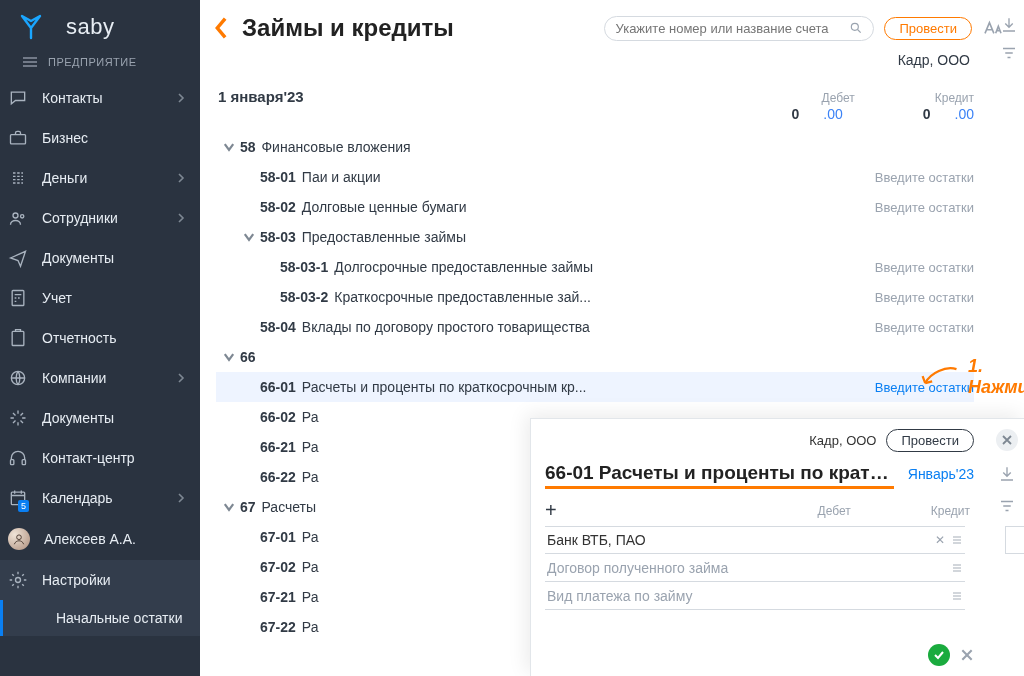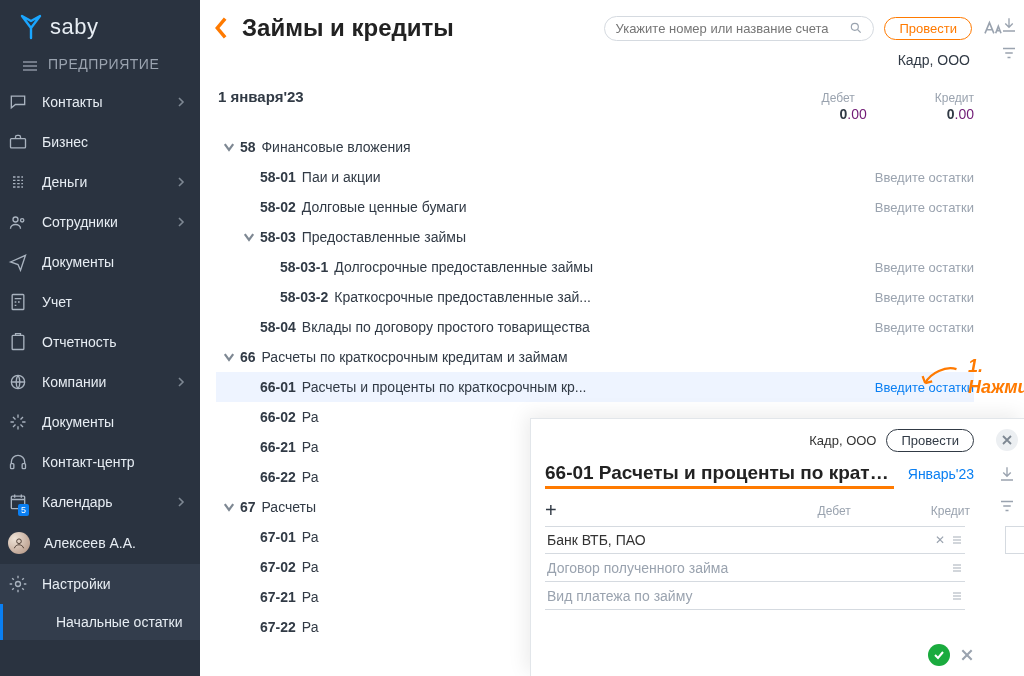--- a/index.html
+++ b/index.html
@@ -1,24 +1,24 @@
 <!DOCTYPE html>
 <html><head>
 <meta charset="utf-8">
 <style>
 * { box-sizing: border-box; margin: 0; padding: 0; font-family: -apple-system, BlinkMacSystemFont, "Segoe UI", Arial, sans-serif; }
 html, body { height: 100%; overflow: hidden; }
 body { display: flex; width: 1024px; height: 676px; background: #fff; color: #333; font-size: 14px; }
 
 
 .sidebar { width: 200px; background: #2a3340; color: #cdd5df; display: flex; flex-direction: column; font-size: 14px; }
-.logo-row { display: flex; align-items: center; gap: 8px; padding: 14px 16px 10px 20px; }
+.logo-row { display: flex; align-items: center; gap: 24px; padding: 14px 16px 10px 20px; }
 .logo-row svg { flex: 0 0 auto; }
 .logo-row .brand { font-size: 22px; font-weight: 500; color: #e7edf3; letter-spacing: .5px; }
-.section-head { display: flex; align-items: flex-end; gap: 10px; padding: 6px 16px 10px 22px; font-size: 14px; letter-spacing: .5px; color: #9aa3af; }
+.section-head { display: flex; align-items: flex-end; gap: 10px; padding: 6px 16px 10px 22px; font-size: 11px; letter-spacing: .5px; color: #9aa3af; }
 .nav { display: flex; flex-direction: column; }
 .nav-item { display: flex; align-items: center; gap: 14px; padding: 10px 14px 10px 8px; cursor: pointer; position: relative; }
 .nav-item.active { background: #333d4c; }
 .nav-item.sub { padding-left: 56px; }
 .nav-item.sub.active::before { content:""; position:absolute; left:0; top:0; bottom:0; width:3px; background:#0a7ff2; }
 .nav-icon { width: 20px; height: 20px; stroke: #a9b3bf; fill: none; flex:0 0 auto; }
 .nav-label { flex: 1 1 auto; color: #e7edf3; white-space: nowrap; overflow:hidden; text-overflow: ellipsis;}
 .nav-chevron { stroke:#7e8893; }
 .nav-badge { position:absolute; left:18px; bottom:6px; background:#0a7ff2; color:#fff; font-size:9px; line-height:10px; padding:1px 3px; border-radius:2px; }
 .avatar { width:22px; height:22px; border-radius:50%; background: radial-gradient(circle at 30% 30%, #efe3d7, #ae8f7d); flex:0 0 auto; display:flex; align-items:center; justify-content:center;}
@@ -38,21 +38,21 @@
 
 .subheader { display:flex; align-items:center; justify-content:flex-end; padding: 2px 54px 10px 14px; color:#313a45; font-size:14px; gap:10px;}
 
 
 .content { flex:1 1 auto; padding: 4px 50px 0 16px; overflow:auto; }
 .date-row { display:flex; align-items:baseline; font-size:15px; font-weight:600; color:#313a45; padding:6px 0 2px 2px;}
 .date-row .spacer{flex:1;}
 .dc-head { color:#9aa3af; font-size:12px; font-weight:400;}
 .dc-head .c{margin-left:80px;}
 .dc-val { font-size:14px; color:#313a45; font-weight:600;}
-.dc-val .dim{color:#701a75; font-weight:400;}
+.dc-val .dim{color:#3b82f6; font-weight:400;padding-left:24px;}
 .dc-val .c{ margin-left:80px; }
 .dc-block{ text-align:right;}
 
 .tree { margin-top:8px; }
 .row { display:flex; align-items:center; height:30px;}
 .row .indent { flex:0 0 auto;}
 .row .tw { width:14px; height:14px; stroke:#7e8893; cursor:pointer; flex:0 0 auto;}
 .row .code { font-weight:600; color:#313a45; margin-right:6px;}
 .row .label { color:#313a45; }
 .row .label.trunc { max-width: 360px; white-space:nowrap; overflow:hidden; text-overflow:ellipsis; display:inline-block;}
@@ -306,21 +306,21 @@
         </div>
       <div class="row">
           <span class="indent" style="width:44px"></span>
           <span class="code">58-04</span>
           <span class="label">Вклады по договору простого товарищества</span>
           <span class="fill"></span>
           <span class="enter">Введите остатки</span>
         </div>
       <div class="row"><span class="indent" style="width:6px"></span><svg class="tw" viewBox="0 0 10 10">
             <path d="M2 3l3 4 3-4" fill="none" stroke-width="1.6"></path>
-          </svg>&nbsp;<span class="code">66</span><span class="label">Расчеты по краткосрочным кредитам и займам</span><span class="fill"></span></div>
+          </svg>&nbsp;<span class="code">66</span><span class="fill"></span></div>
       <div class="row active">
           <span class="indent" style="width:44px"></span>
           <span class="code">66-01</span>
           <span class="label trunc">Расчеты и проценты по краткосрочным кр...</span>
           <span class="fill"></span>
           <span class="enter link">Введите остатки</span>
         </div>
       <div class="row">
           <span class="indent" style="width:44px"></span>
           <span class="code">66-02</span>

